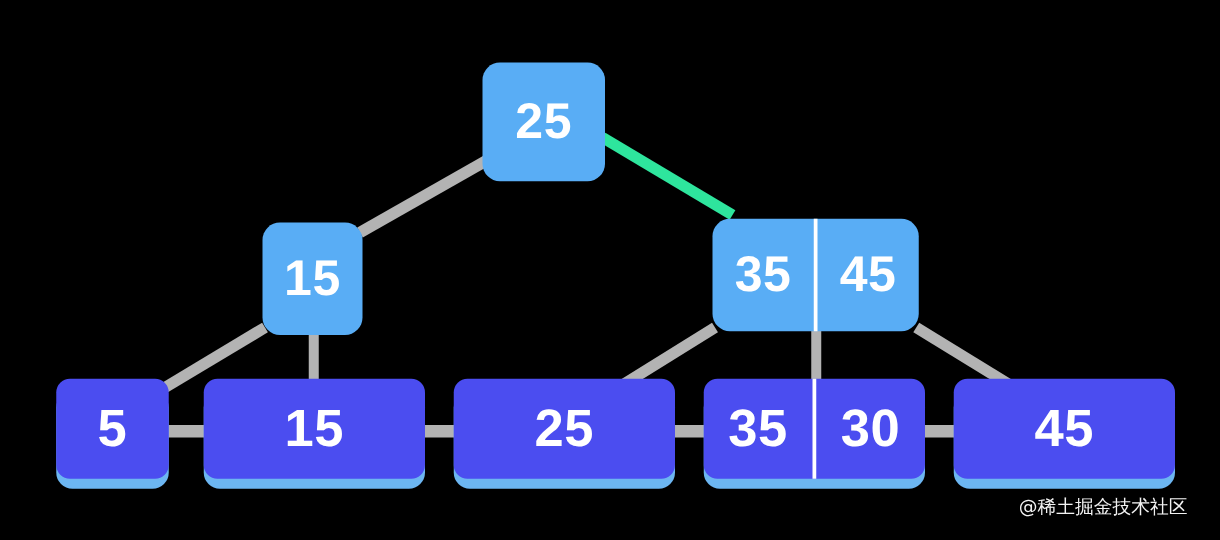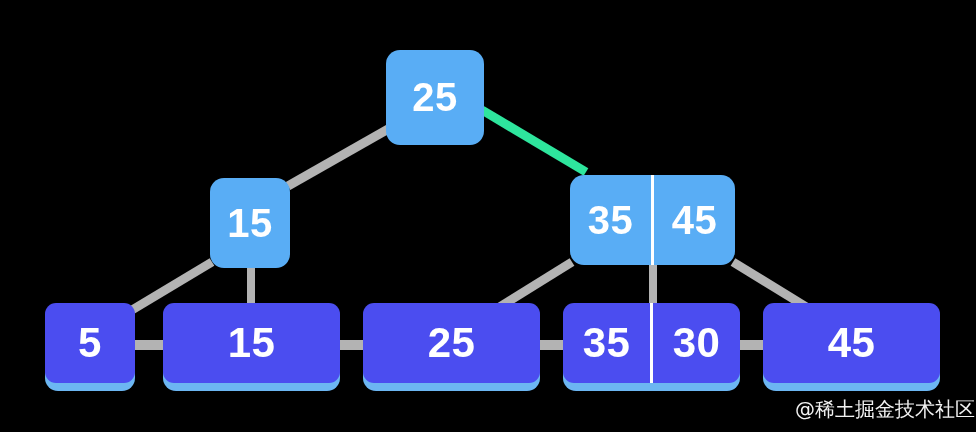--- a/index.html
+++ b/index.html
@@ -20,22 +20,22 @@
   .node.lite .cell{font-size:40px;}
   .node.lite .cell + .cell{border-left-color:#ffffff;}
 
   
   .leafwrap{position:absolute;}
   .leafplate{position:absolute;left:0;top:10px;width:100%;height:78px;
              background:#6CB6F2;border-radius:13px;}
   .node.deep{position:relative;background:#4B4DF0;border-radius:11px;height:80px;width:100%;}
   .node.deep .cell{font-size:42px;}
 
-  .watermark{position:absolute;color:#ffffff;font-size:20px;opacity:.95;white-space:nowrap;
-             font-family:"DejaVu Sans",sans-serif;}
+  .watermark{position:absolute;color:#ffffff;font-size:15px;opacity:.95;white-space:nowrap;
+             font-family:"DejaVu Sans",sans-serif;margin-left:20px;}
 </style>
 </head>
 <body>
 
 <div id="stage">
 
   <svg id="edges" viewBox="0 0 976 432">
 
     <line x1="390" y1="128" x2="288" y2="186" stroke="#B3B3B3" stroke-width="9" stroke-linecap="butt"></line>
 

